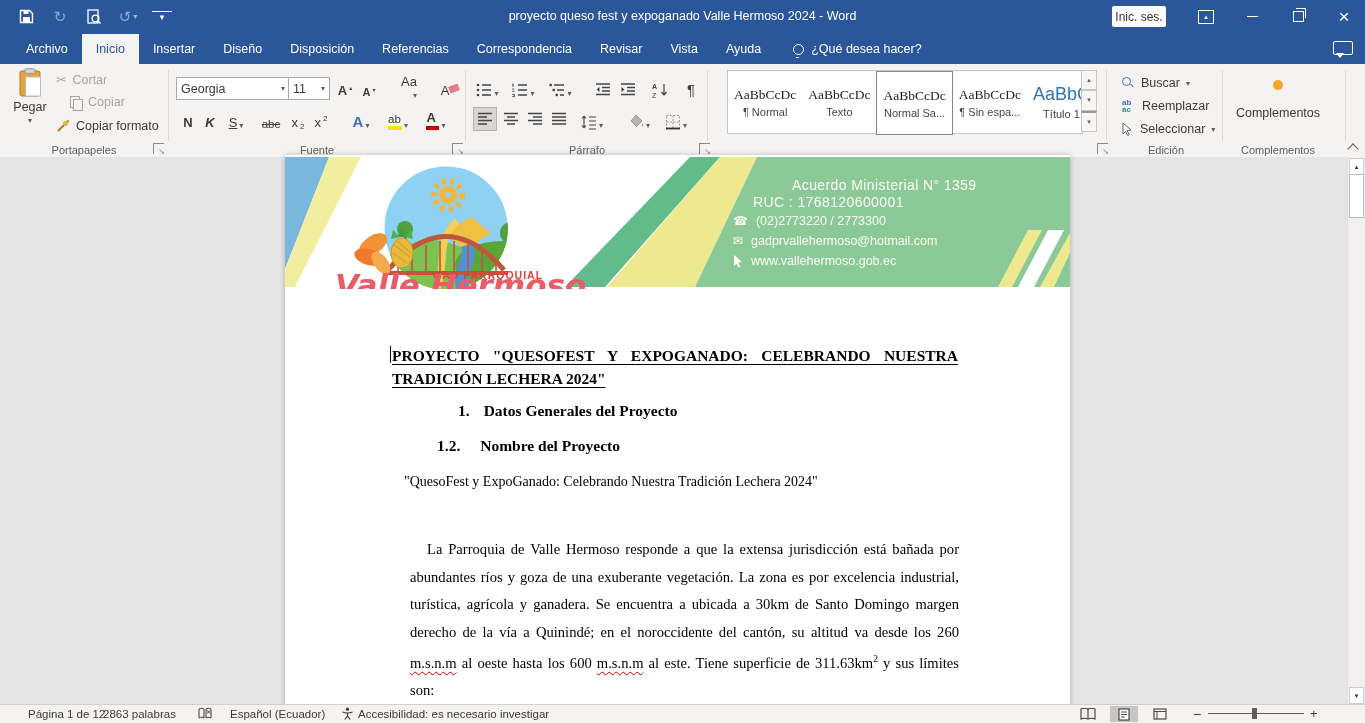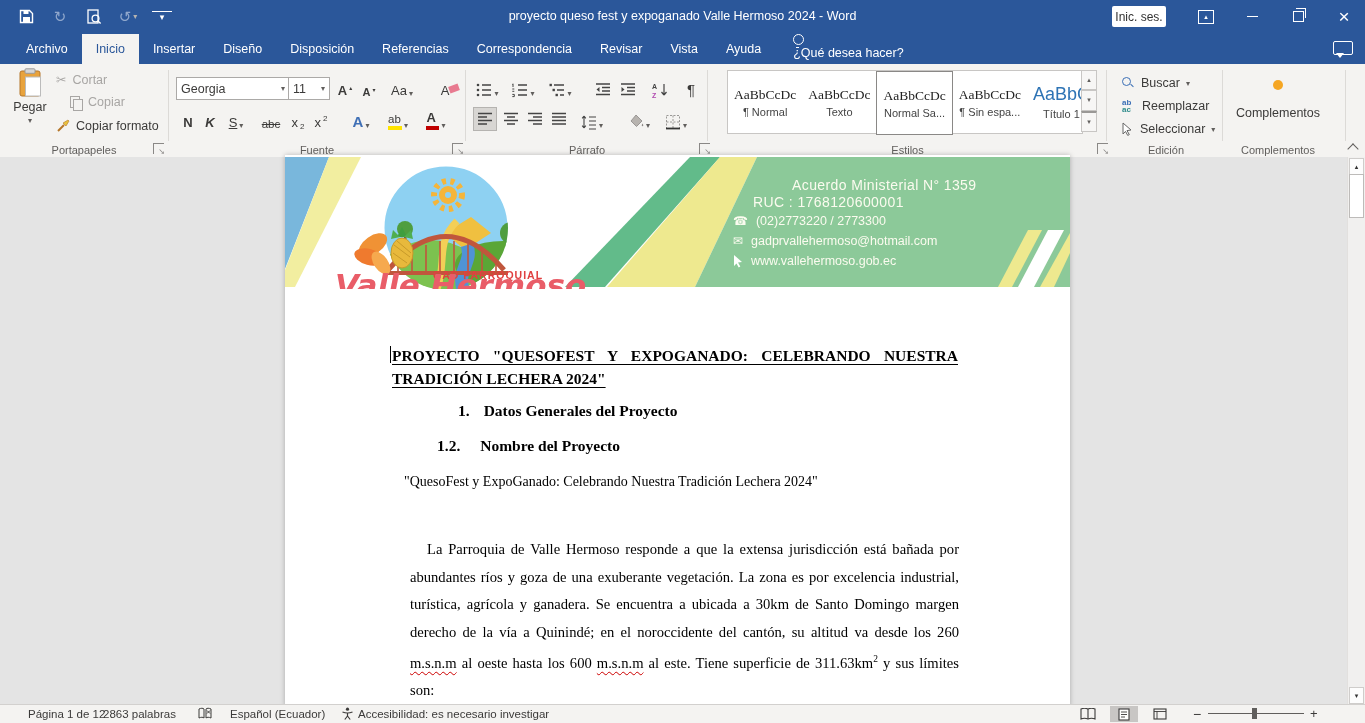--- a/index.html
+++ b/index.html
@@ -14,21 +14,21 @@
   .signin{position:absolute;left:1112px;top:6px;width:54px;height:21px;background:#fff;color:#333;font-size:12px;border-radius:2px;display:flex;align-items:center;justify-content:center;}
   .winbtn{position:absolute;top:0;width:40px;height:33px;display:flex;align-items:center;justify-content:center;color:#fff;}
   .ico-min{width:11px;border-top:1px solid #fff;display:inline-block;}
   .ico-restore{width:9px;height:9px;border:1px solid #fff;position:relative;background:transparent;}
   .ico-restore:before{content:"";position:absolute;left:2px;top:-4px;width:9px;height:9px;border:1px solid #fff;border-bottom:none;border-left:none;}
   .ico-ribopts{width:14px;height:12px;border:1px solid #fff;display:flex;align-items:center;justify-content:center;font-size:7px;color:#fff;}
   
   .tabrow{position:absolute;top:33px;left:0;right:0;height:31px;background:#2b579a;display:flex;align-items:flex-end;}
   .tab{height:30px;line-height:30px;padding:0 14px;font-size:12.5px;color:#fff;}
   .tab.sel{background:#f4f3f1;color:#2b579a;}
-  .tellme{display:flex;gap:1px;color:#fff;font-size:12.5px;margin-left:18px;flex-direction:column;}
+  .tellme{display:flex;align-items:center;gap:7px;color:#fff;font-size:12.5px;margin-left:18px;}
   .bulb{width:9px;height:9px;border:1.4px solid #fff;border-radius:50%;position:relative;}
   .bulb:after{content:"";position:absolute;left:2px;top:9px;width:3px;height:3px;border-bottom:1.4px solid #fff;}
   .comment-ic{position:absolute;right:12px;top:8px;width:18px;height:12px;border:1.5px solid #fff;border-radius:2px;}
   .comment-ic:after{content:"";position:absolute;left:2px;top:11px;border-left:4px solid transparent;border-right:4px solid transparent;border-top:5px solid #fff;}
   
   .ribbon{position:absolute;top:64px;left:0;right:0;height:93px;background:#f4f3f1;border-bottom:1px solid #d2d0ce;color:#3b3a39;}
   .rsep{position:absolute;top:6px;bottom:16px;width:1px;background:#dcdad7;}
   .glabel{position:absolute;bottom:1px;font-size:11px;color:#605e5c;text-align:center;}
   .launcher{position:absolute;bottom:3px;width:10px;height:10px;border-top:1px solid #8a8886;border-left:1px solid #8a8886;}
   .launcher:after{content:"↘";position:absolute;right:-1px;bottom:-2px;font-size:8px;color:#8a8886;}
@@ -178,21 +178,21 @@
         <span class="dd">▾</span>
     </div>
     <div class="fbtn" style="left:335px;top:12px;width:20px;">
         <span style="font-weight:bold;">A</span>
         <span style="font-size:6px;margin-bottom:7px;">▴</span>
       </div>
     <div class="fbtn" style="left:359px;top:12px;width:20px;font-size:11px;">
         <span style="font-weight:bold;">A</span>
         <span style="font-size:6px;margin-bottom:5px;">▾</span>
       </div>
-    <div class="fbtn" style="left:387px;top:12px;width:30px;">
+    <div class="fbtn" style="left:387px;top:12px;width:30px;flex-direction:column;">
         <span>Aa</span>
         <span class="dd">▾</span>
       </div>
     <div class="fbtn" style="left:433px;top:12px;width:24px;">
       <span style="position:relative;"><span>A</span><span style="position:absolute;left:8px;top:2px;width:10px;height:7px;background:#e87a90;transform:rotate(-20deg);"></span></span>
     </div>
     <div class="fbtn" style="left:179px;top:44px;width:18px;font-weight:bold;">N</div>
     <div class="fbtn" style="left:201px;top:44px;width:18px;font-style:italic;font-weight:bold;">K</div>
     <div class="fbtn" style="left:222px;top:44px;width:28px;">
         <span style="text-decoration:underline;">S</span>
@@ -339,21 +339,20 @@
       <div class="stylecard h1">
           <span class="prev">AaBbC</span>
           <span class="nm">Título 1</span>
         </div>
     </div>
     <div class="galscroll">
       <div>▴</div>
       <div>▾</div>
       <div style="border-top:2px solid #9a9896;">▾</div>
     </div>
-    <div class="glabel" style="left:710px;width:395px;">Estilos</div>
     <div class="launcher" style="left:1097px;"></div>
     <div class="rsep" style="left:1106px;"></div>
 
     <div class="smallrow" style="left:1122px;top:12px;">
       <span class="mag"></span>
       <span>Buscar</span>
         <span class="dd">▾</span>
     </div>
     <div class="smallrow" style="left:1122px;top:35px;">
       <span style="font-size:8px;line-height:7px;color:#3b6fb6;font-weight:bold;display:inline-block;width:14px;">

